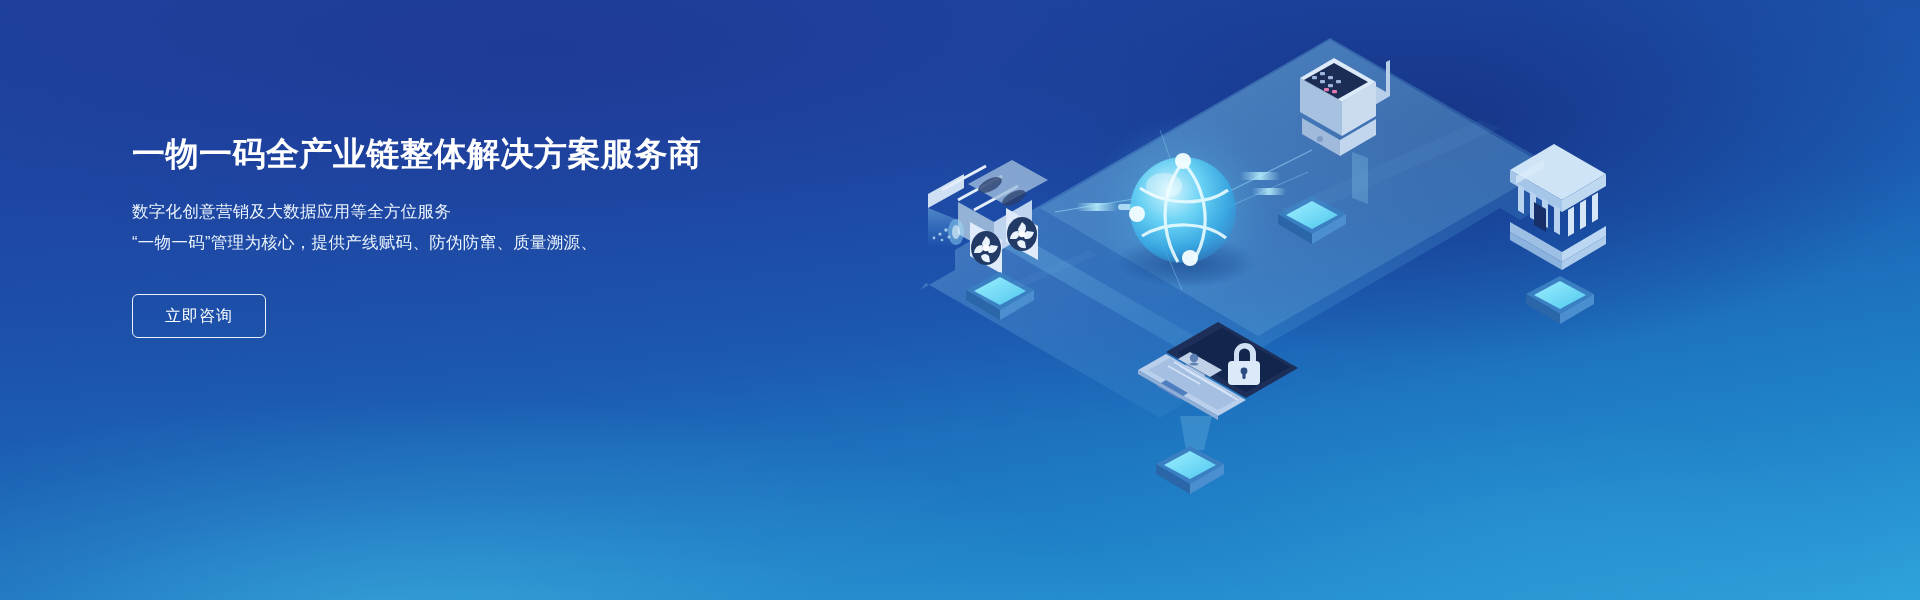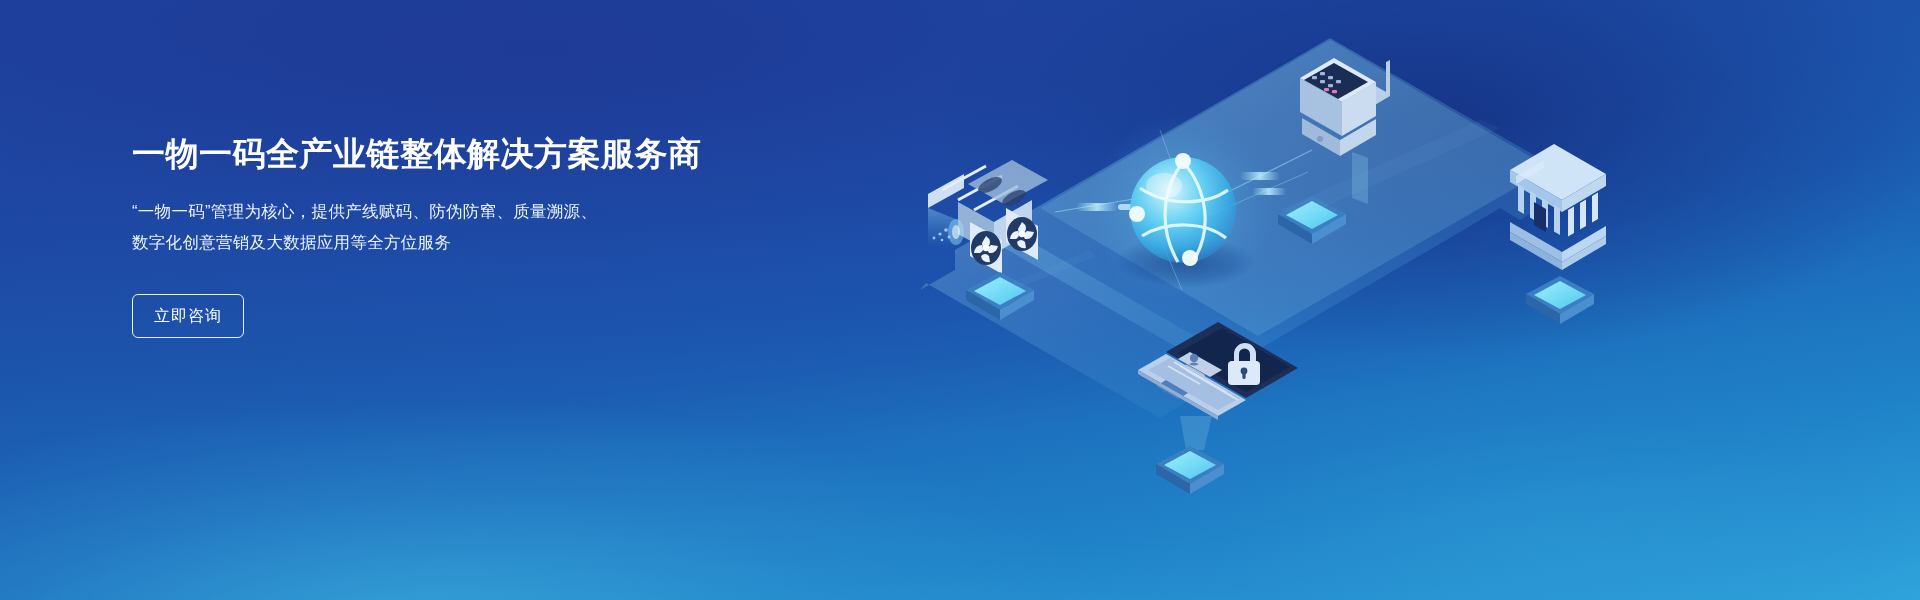--- a/index.html
+++ b/index.html
@@ -60,21 +60,21 @@
     line-height:31px;
     letter-spacing:0.3px;
     font-weight:400;
   }
   .sub-line { display:block; white-space:nowrap; }
 
   .cta {
     display:inline-flex;
     align-items:center; justify-content:center;
     margin-top:36px;
-    width:112px; height:44px;
+    width:134px; height:44px;
     border:1px solid rgba(255,255,255,0.92);
     border-radius:6px;
     color:#ffffff;
     font-size:16px;
     letter-spacing:1px;
     background:transparent;
     cursor:pointer;
     font-family:inherit;
   }
 
@@ -93,22 +93,22 @@
 <div class="banner">
 
   <div class="bg-wash-tr"></div>
   <div class="bg-wash-bl"></div>
   <div class="bg-wash-br"></div>
 
   <div class="copy">
     <h1 class="headline">一物一码全产业链整体解决方案服务商</h1>
 
     <div class="sub">
+      <span class="sub-line">数字化创意营销及大数据应用等全方位服务</span>
       <span class="sub-line">“一物一码”管理为核心，提供产线赋码、防伪防窜、质量溯源、</span>
-      <span class="sub-line">数字化创意营销及大数据应用等全方位服务</span>
     </div>
 
     <button class="cta">立即咨询</button>
   </div>
 
   <div class="art">
     <svg viewBox="0 0 1060 600" xmlns="http://www.w3.org/2000/svg" aria-hidden="true">
       <defs>
         <linearGradient id="plate1" x1="0" y1="0" x2="1" y2="1">
           <stop offset="0%" stop-color="#8fd2ef" stop-opacity="0.42"></stop>

